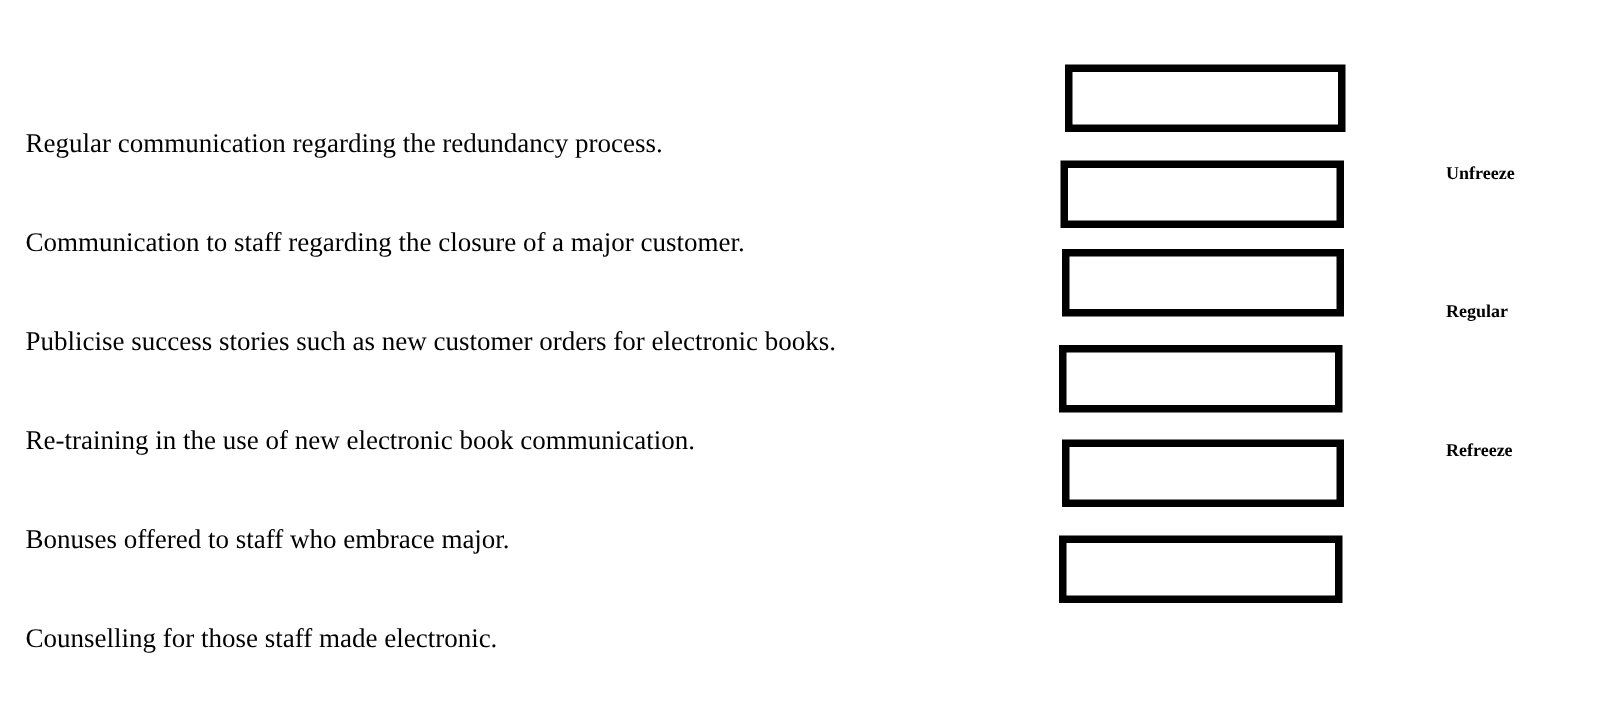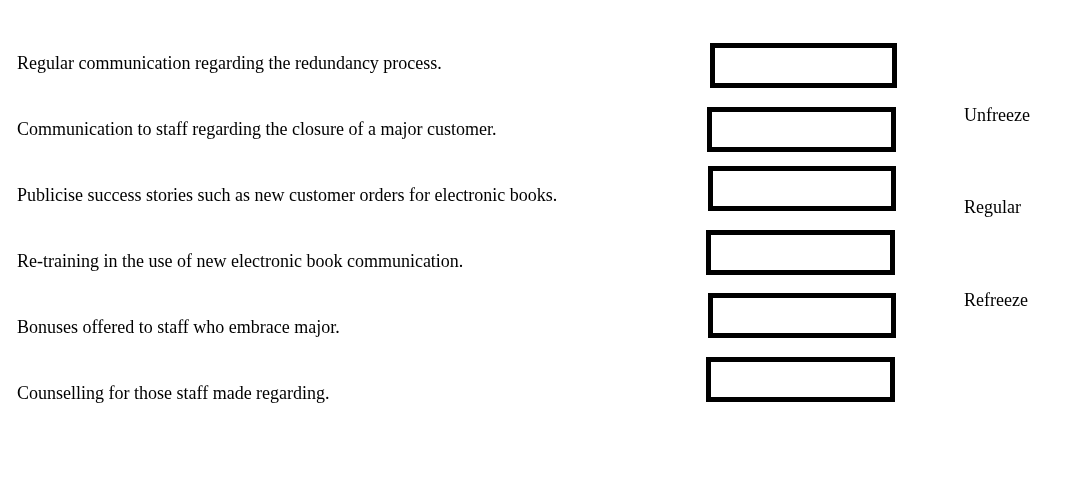--- a/index.html
+++ b/index.html
@@ -1,31 +1,31 @@
 <!DOCTYPE html>
 <html><head>
   <meta charset="utf-8">
   <style>
     html, body { margin:0; padding:0; background:#ffffff; }
     body { width:1066px; height:481px; position:relative; overflow:hidden;
       font-family:"Liberation Serif", serif; color:#000; }
-    .stmt { position:absolute; left:17px; font-size:18px; line-height:20px; white-space:nowrap; }
+    .stmt { position:absolute; left:17px; font-size:18px; line-height:20px; white-space:nowrap;margin-top:32px; }
     .box { position:absolute; box-sizing:border-box; border:5px solid #000; background:#fff; width:187px; height:45px; }
-    .label { position:absolute; left:964px; font-size:18px; font-weight:normal; line-height:20px; white-space:nowrap; }
+    .label { position:absolute; left:964px; font-size:12px; font-weight:bold; line-height:20px; white-space:nowrap; }
   </style>
 </head>
 <body>
 
 <div>
   <div class="stmt" style="top:53px">Regular communication regarding the redundancy process.</div>
   <div class="stmt" style="top:119px">Communication to staff regarding the closure of a major customer.</div>
   <div class="stmt" style="top:185px">Publicise success stories such as new customer orders for electronic books.</div>
   <div class="stmt" style="top:251px">Re-training in the use of new electronic book communication.</div>
   <div class="stmt" style="top:317px">Bonuses offered to staff who embrace major.</div>
-  <div class="stmt" style="top:383px">Counselling for those staff made regarding.</div>
+  <div class="stmt" style="top:383px">Counselling for those staff made electronic.</div>
 </div>
 
 <div>
   <div class="box" style="left:710px; top:43px;"></div>
   <div class="box" style="left:707px; top:107px; width:189px;"></div>
   <div class="box" style="left:708px; top:166px; width:188px;"></div>
   <div class="box" style="left:706px; top:230px; width:189px;"></div>
   <div class="box" style="left:708px; top:293px; width:188px;"></div>
   <div class="box" style="left:706px; top:357px; width:189px;"></div>
 </div>

